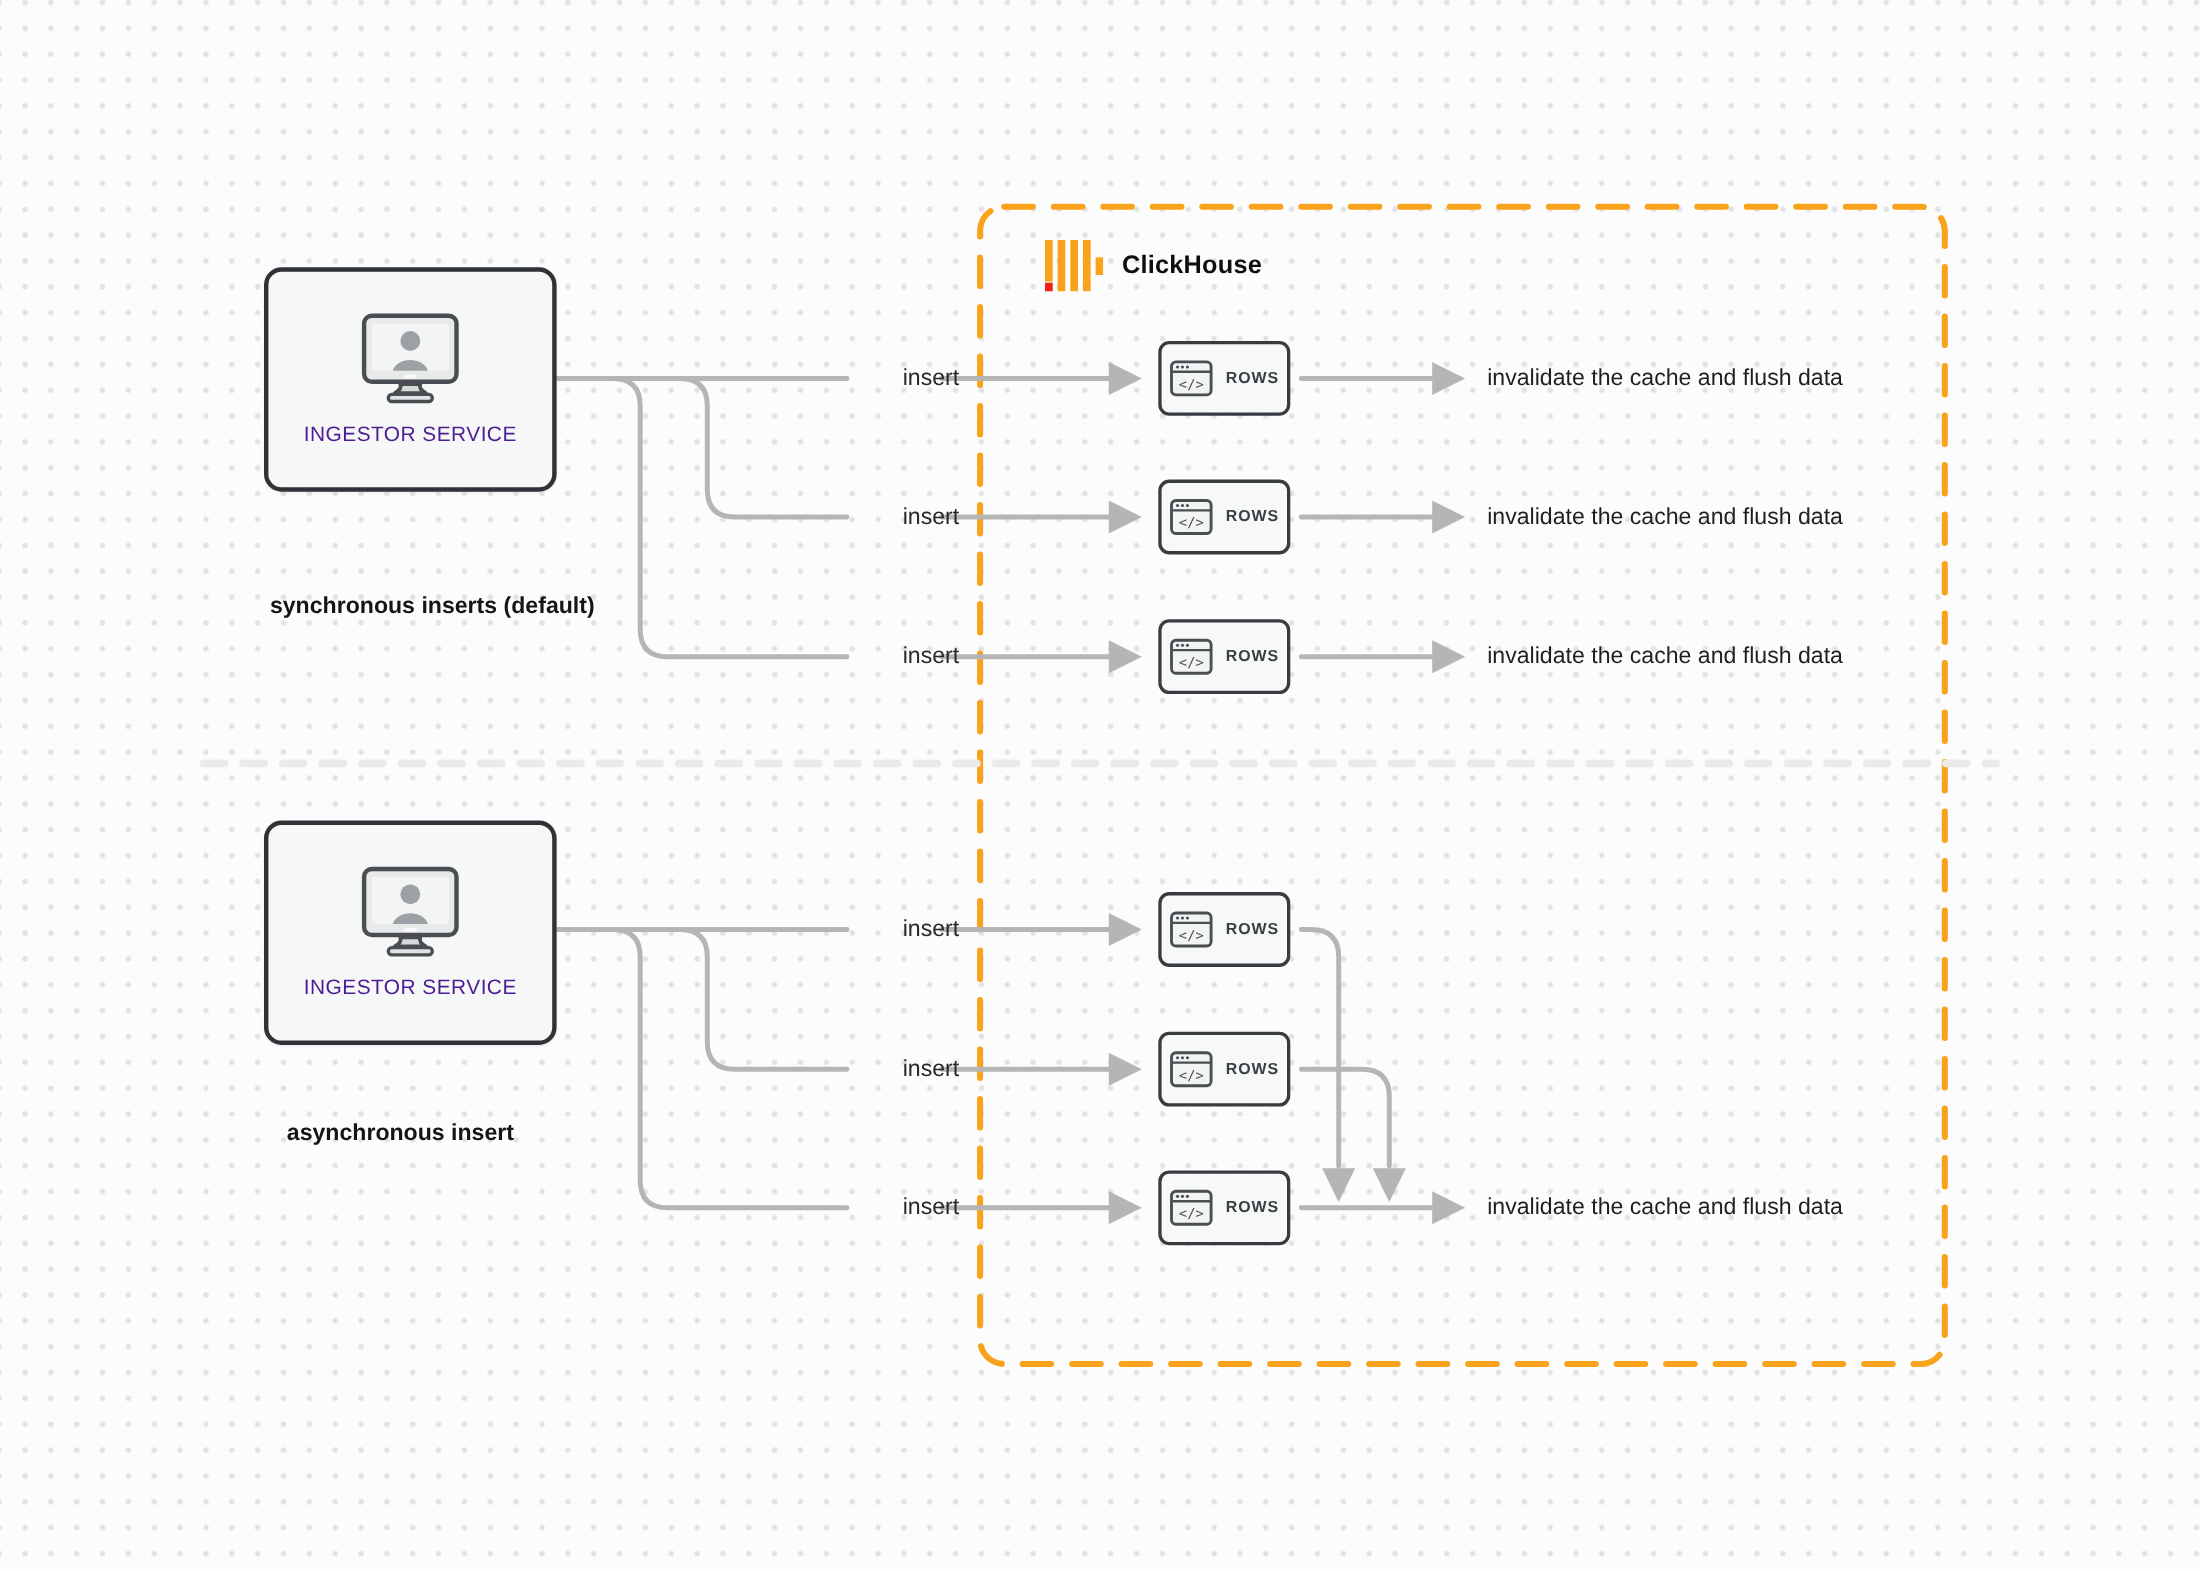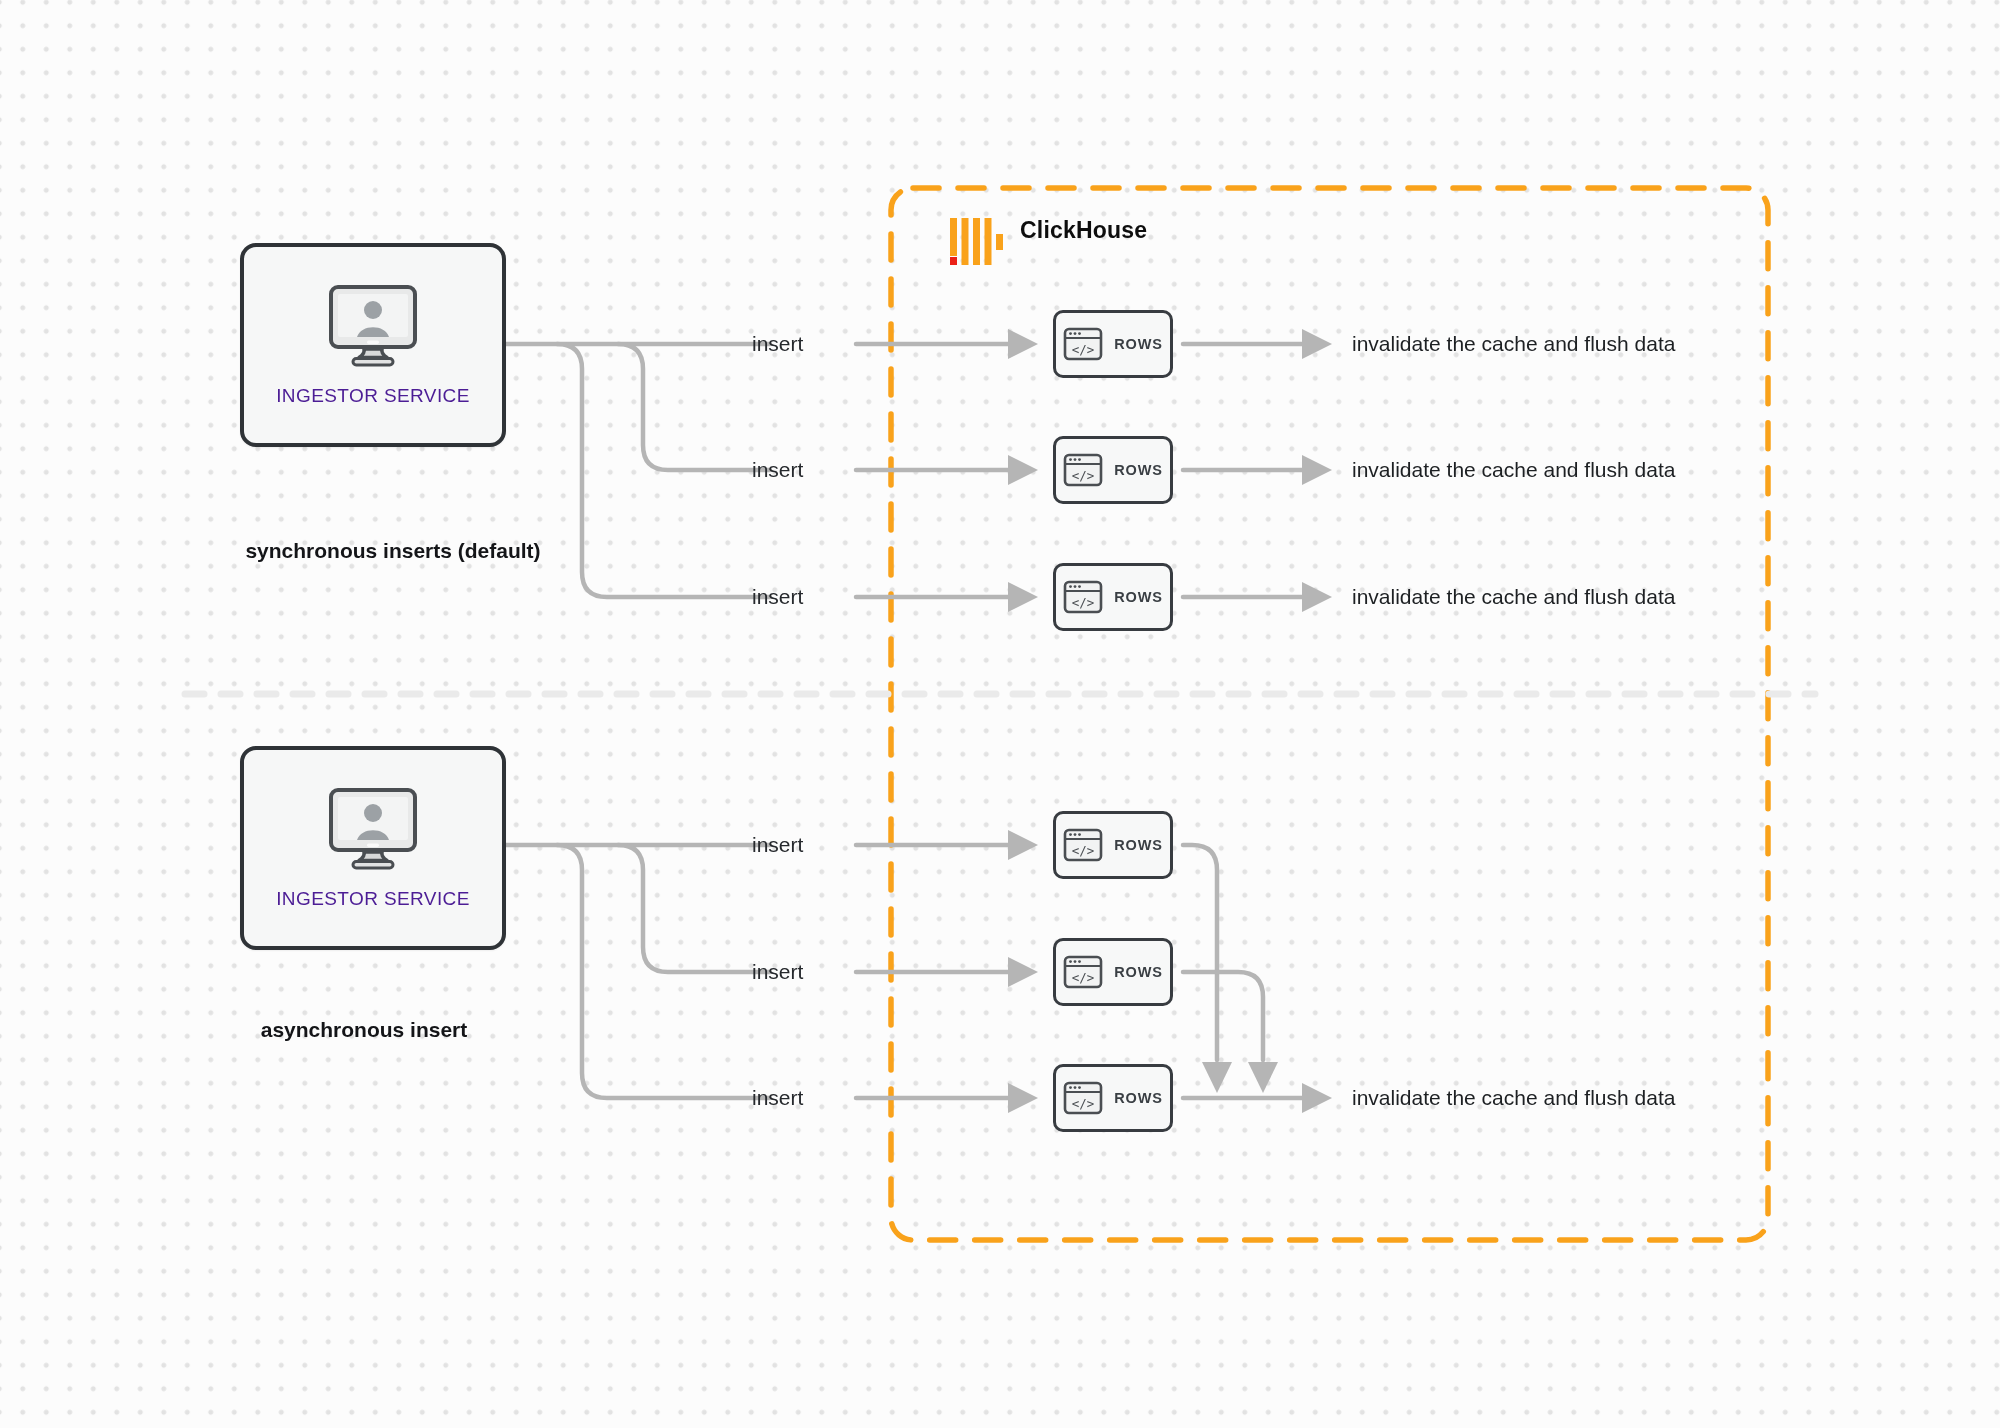--- a/index.html
+++ b/index.html
@@ -15,37 +15,37 @@
   .ingestor{
     position:absolute;width:266px;height:204px;box-sizing:border-box;
     border:4.5px solid #2F3337;border-radius:16px;background:#F6F7F7;
     display:flex;flex-direction:column;align-items:center;justify-content:center;gap:17px;
     box-shadow:0 1px 2px rgba(0,0,0,.06);
   }
   .ingestor-label{font-size:19px;color:#4c1d95;letter-spacing:.4px;white-space:nowrap;}
   .caption{position:absolute;width:440px;text-align:center;font-weight:700;font-size:21px;color:#141518;}
   .insert-label{
     position:absolute;left:752px;width:120px;height:28px;line-height:28px;
-    text-align:left;font-size:21px;color:#26292D;
+    text-align:right;font-size:21px;color:#26292D;
   }
   .result-label{
     position:absolute;left:1352px;width:420px;height:28px;line-height:28px;
     font-size:21px;color:#1D2023;white-space:nowrap;
   }
   .card{
     position:absolute;left:1053px;width:120px;height:68px;box-sizing:border-box;
     border:3px solid #383C41;border-radius:10px;background:#F7F8F8;
     display:flex;align-items:center;justify-content:center;gap:11px;
   }
   .card::after{
     content:"";position:absolute;z-index:-1;left:3px;top:3px;right:-8px;bottom:-8px;
     border:3px solid #383C41;border-radius:10px;background:#ECEDED;
   }
   .rows-label{font-size:14.5px;font-weight:600;color:#3A3F44;letter-spacing:.8px;}
-  .ch-logo{position:absolute;left:922px;top:218px;display:flex;gap:17px;padding-left:28px;}
+  .ch-logo{position:absolute;left:922px;top:218px;display:flex;align-items:center;gap:17px;padding-left:28px;}
   .logo-text{font-size:23px;font-weight:600;color:#0E0E0E;letter-spacing:.2px;position:relative;top:-1px;}
 </style>
 </head>
 <body>
 
 <div id="stage">
 
   <svg class="layer" width="2000" height="1428" viewBox="0 0 2000 1428">
 
     <rect x="891" y="188" width="877" height="1052" rx="22" fill="none" stroke="#F9A21B" stroke-width="5.5" stroke-dasharray="26 19" stroke-linecap="round"></rect>

